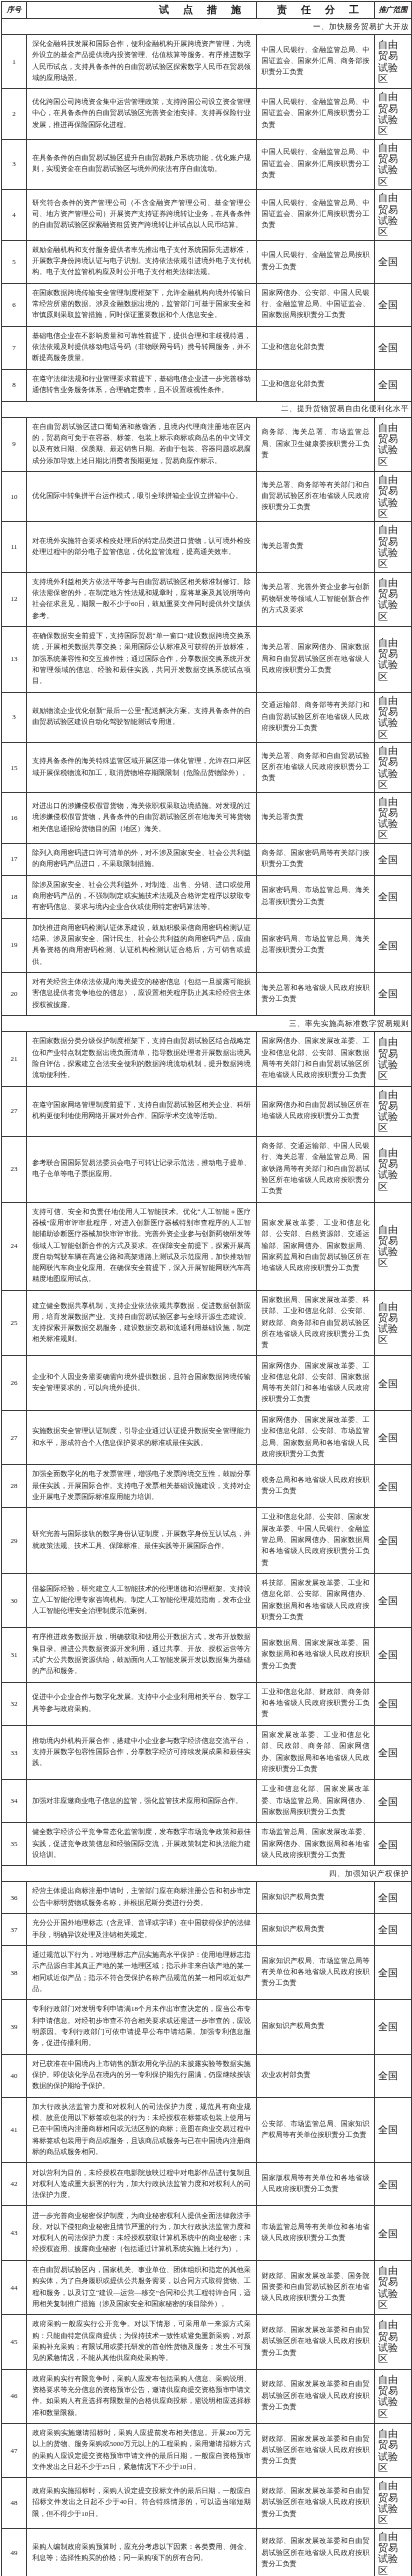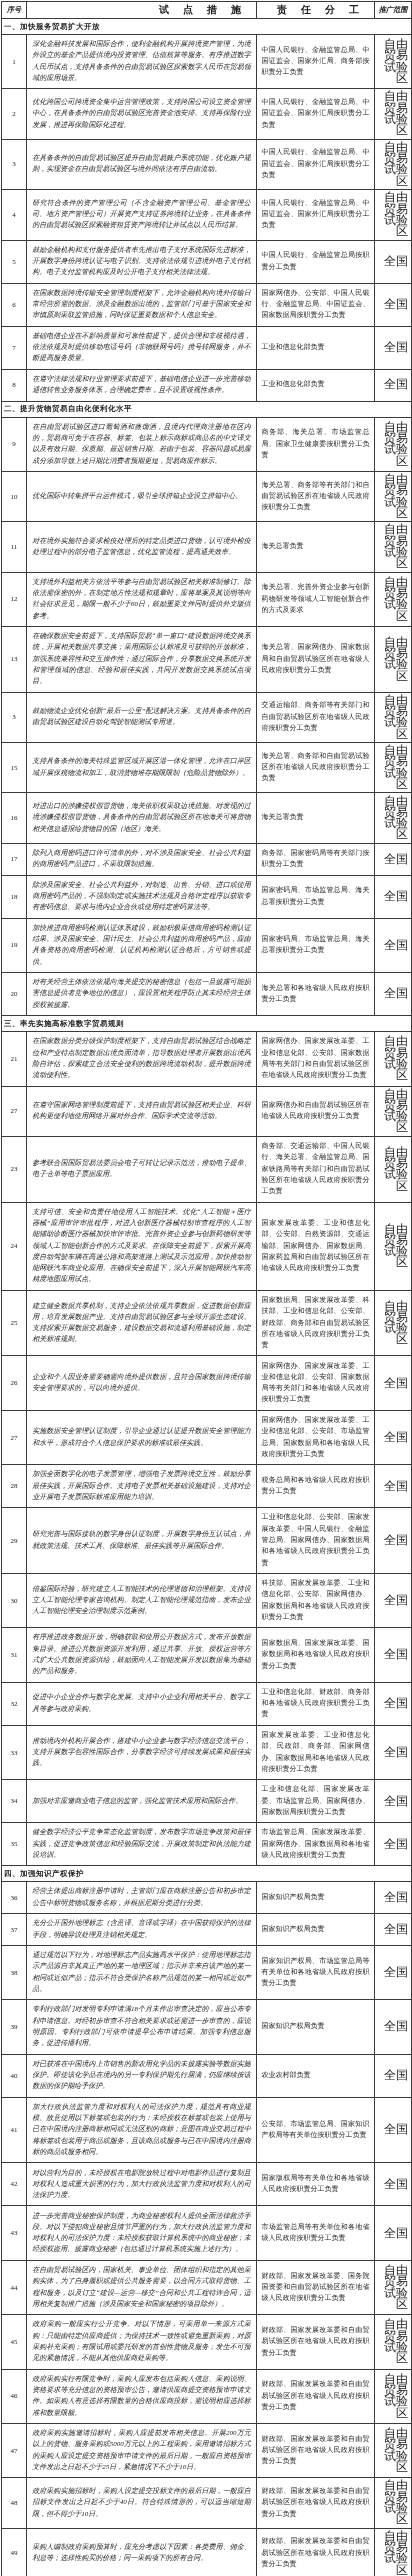--- a/index.html
+++ b/index.html
@@ -2,25 +2,25 @@
 <html style="font-size:8.2px"><head>
 <meta charset="utf-8">
 <style>
   html,body{margin:0;padding:0;background:#ffffff;}
   body{width:412px;font-family:"Liberation Serif","DejaVu Serif",serif;color:#1c1c1c;}
   .page{width:412px;box-sizing:border-box;padding:1px 1px;}
   table.doc{width:410px;border-collapse:collapse;table-layout:fixed;border:1px solid #3a3a3a;}
   table.doc td, table.doc th{border:0.5px solid #3a3a3a;vertical-align:middle;box-sizing:border-box;}
   th.hno,th.hscope{font-size:7.2px;font-weight:bold;text-align:center;height:16.5px;padding:1px;font-style:italic;}
   th.hmeasure,th.hresp{font-size:10px;font-weight:bold;text-align:right;height:16.5px;padding:1px;letter-spacing:1.4em;padding-left:1.4em;}
-  tr.section td{font-weight:bold;text-align:left;font-size:7.5px;height:16px;padding:2.1px;letter-spacing:0.5px;}
+  tr.section td{font-weight:normal;text-align:right;font-size:7.5px;height:16px;padding:2.1px;letter-spacing:0.5px;}
   td.no{text-align:center;font-size:7px;padding:1px;}
-  td.measure{font-size:7px;line-height:11.3px;padding:4.1px 5.2px;text-align:justify;word-break:break-all;font-style:italic;}
+  td.measure{font-size:7px;line-height:11.3px;padding:4.1px 5.2px;text-align:justify;word-break:break-all;}
   td.resp{font-size:7px;line-height:11.3px;padding:4.1px 4.6px;text-align:justify;word-break:break-all;}
-  td.scope{text-align:right;font-size:12px;line-height:11.3px;padding:2.1px 3.1px;}
+  td.scope{text-align:left;font-size:10px;line-height:11.3px;padding:2.1px 3.1px;}
 </style>
 </head>
 <body>
 
 <div class="page">
   <table class="doc">
     <colgroup>
       <col style="width:25px">
       <col style="width:230px">
       <col style="width:118px">

